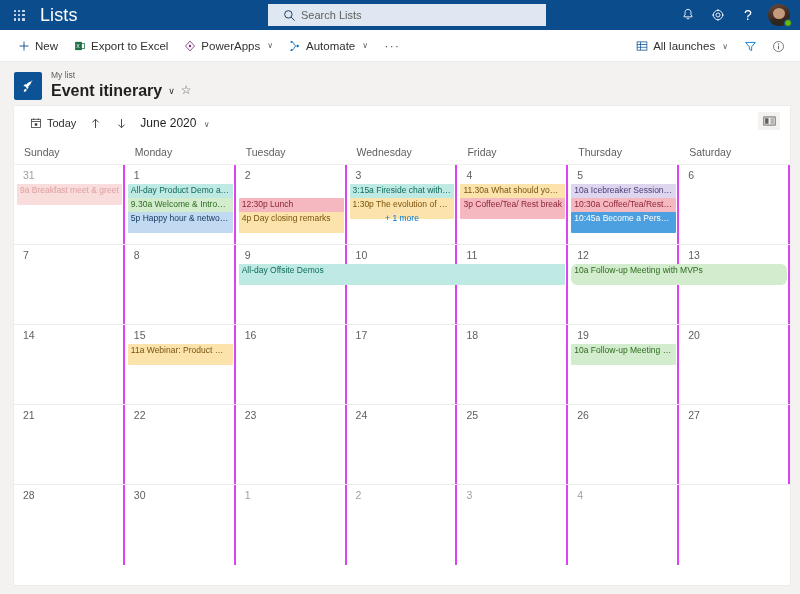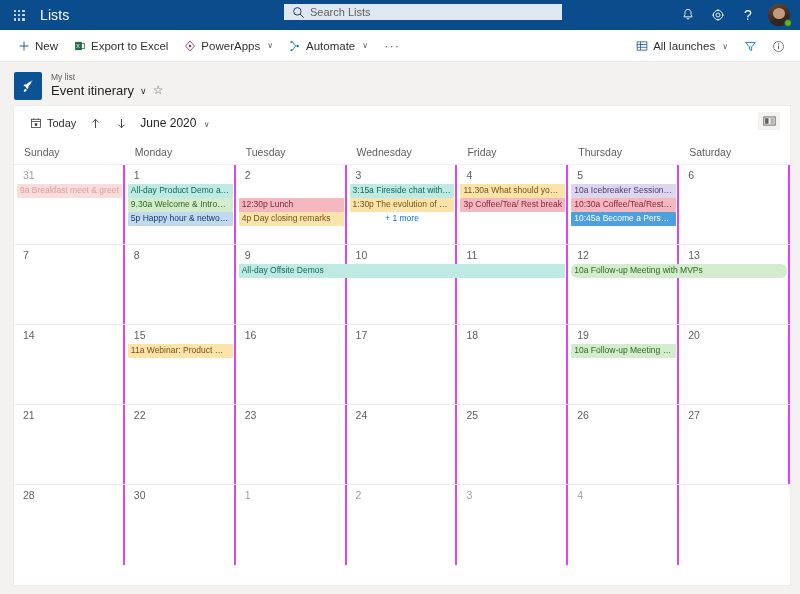--- a/index.html
+++ b/index.html
@@ -21,29 +21,29 @@
     display: flex; align-items: center; justify-content: center;
     cursor: pointer;
   }
   .waffle-grid {
     width: 11px; height: 11px;
     display: grid; grid-template-columns: repeat(3,1fr); grid-template-rows: repeat(3,1fr);
     gap: 1.5px;
   }
   .waffle-grid i { background: #c9d9ea; border-radius: 0.5px; }
   .suite-app-name {
-    color: #ffffff; font-size: 14px; margin-left: 8px;
+    color: #ffffff; font-size: 18px; margin-left: 8px;
     letter-spacing: .1px;
   }
   .search-wrap {
-    position: absolute; left: 284px; top: 4px;
-    width: 278px; height: 16px;
+    position: absolute; left: 268px; top: 4px;
+    width: 278px; height: 22px;
     background: #dfe8f2;
     display: flex; align-items: center;
-    padding: 0 8px;
+    padding: 0 15px;
   }
   .search-icon { width: 13px; height: 13px; flex: 0 0 13px; margin-right: 5px; }
   .search-input {
     border: none; outline: none; background: transparent;
     font-family: "Liberation Sans", sans-serif;
     font-size: 11px; color: #3b3a39; width: 100%;
   }
   .search-input::placeholder { color: #605e5c; }
   .suite-right {
     position: absolute; right: 6px; top: 0; height: 30px;
@@ -112,21 +112,21 @@
   }
   .list-logo {
     width: 28px; height: 28px; border-radius: 2px;
     background: #0b5394;
     display: flex; align-items: center; justify-content: center;
     flex: 0 0 28px;
   }
   .list-titles { margin-left: 9px; line-height: 1.15; }
   .parent-label { font-size: 8.5px; color: #605e5c; }
   .title-row { display: flex; align-items: center; gap: 6px; margin-top: 1px; }
-  .list-title { font-size: 13px; color: #201f1e; font-weight: 400; }
+  .list-title { font-size: 16px; color: #201f1e; font-weight: 700; }
   .title-chev { font-size: 9px; color: #323130; cursor: pointer; }
   .star { font-size: 12px; color: #605e5c; cursor: pointer; }
 
   
   .cal-card {
     margin: 0 10px 0 14px; background: #ffffff;
     height: 479px; position: relative;
     box-shadow: 0 0 1px rgba(0,0,0,.14);
   }
   .cal-toolbar {
@@ -178,21 +178,21 @@
     display: block; line-height: 13px;
   }
   .daynum.muted { color: #a19f9d; }
 
   
   .ev-layer {
     position: absolute; left: 0; top: 0; right: 0; bottom: 0;
     pointer-events: none;
   }
   .ev {
-    position: absolute; height: 14px; line-height: 13px;
+    position: absolute; height: 21px; line-height: 13px;
     font-size: 8.5px; padding: 0 3px;
     white-space: nowrap; overflow: hidden; text-overflow: ellipsis;
     pointer-events: auto; cursor: pointer;
     border-radius: 1px;
   }
   .more {
     position: absolute; height: 13px; line-height: 13px;
     font-size: 8.5px; color: #0078d4; cursor: pointer;
     pointer-events: auto; text-align: center;
   }

